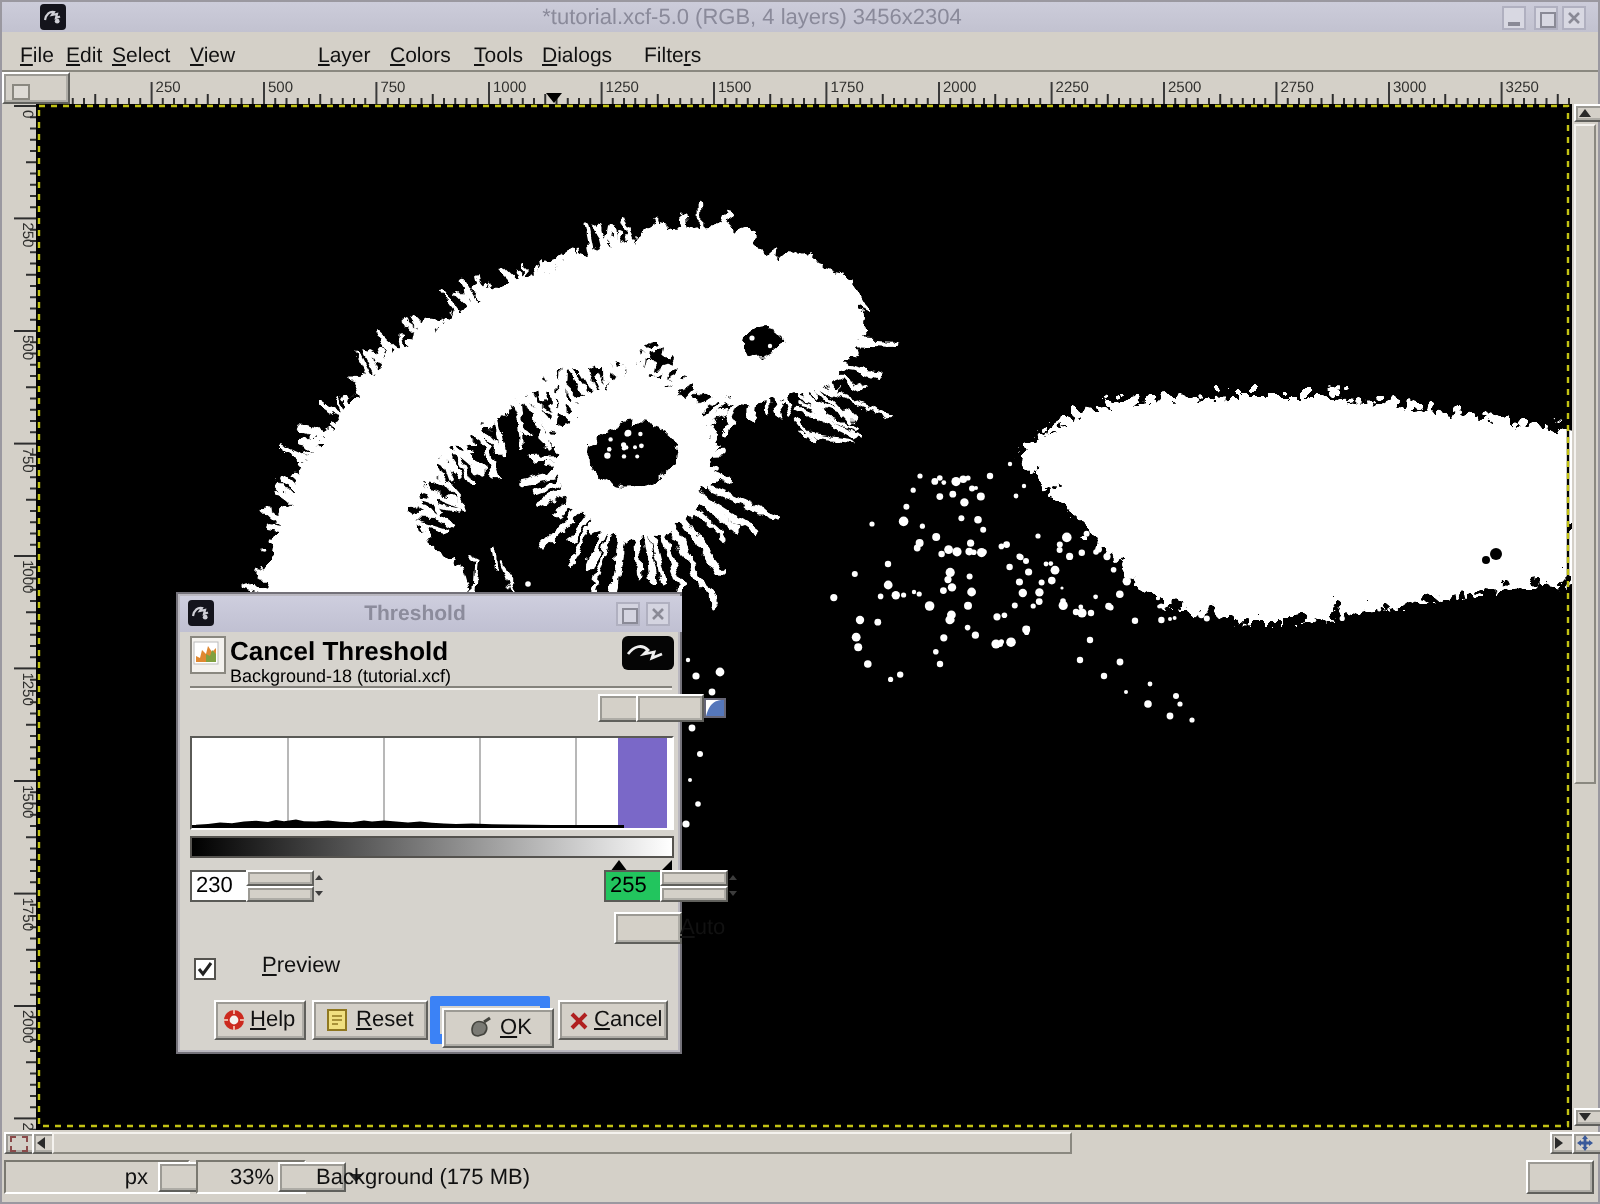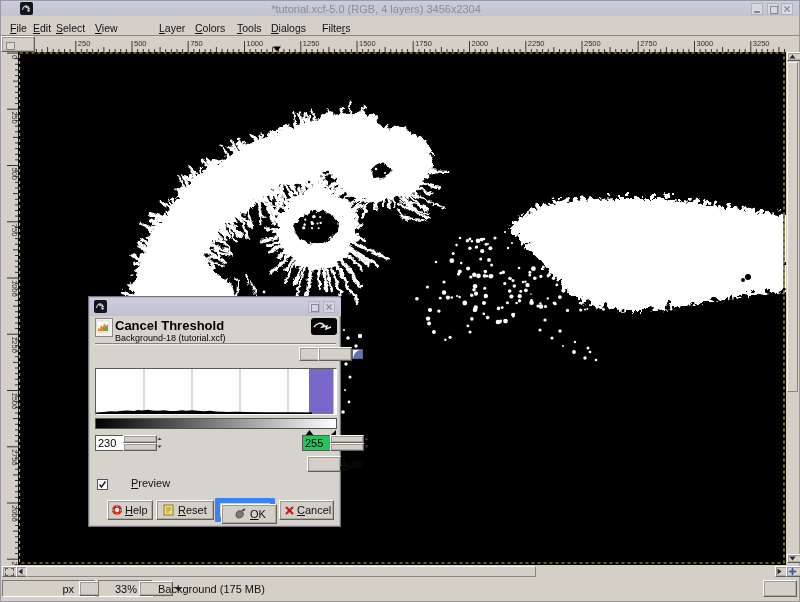--- a/index.html
+++ b/index.html
@@ -867,20 +867,21 @@
 
 <div class="abs" style="left:88px;top:296px;width:253px;height:231px;background:#d6d3cd;border:1px solid #74727a;box-sizing:border-box;box-shadow:0 0 0 1px #bab8c0 inset;">
 
  <div class="abs" style="left:1px;top:1px;width:251px;height:18px;background:linear-gradient(to bottom,#cecede,#c0c0d2);"></div>
  <div class="abs" style="left:5px;top:3px;width:13px;height:13px;background:#14141c;border-radius:2px;">
   <svg width="13" height="13">
         <path d="M2.5,8 C3,5 5,3.5 7,4 L6,5.5 L8.5,5 L8,7 L10,6.2" stroke="#cfcfd6" stroke-width="1.1" fill="none"></path>
         <circle cx="8.6" cy="8.6" r="1.2" fill="#cfcfd6"></circle>
       </svg>
  </div>
+ <div class="abs" style="left:18px;top:4px;width:201px;text-align:center;font-size:10.5px;font-weight:bold;color:#8c8c9c;">Threshold</div>
  <div class="abs" style="left:219px;top:4px;width:12px;height:12px;background:#d4d4e0;border:1px solid #b0b0c0;box-sizing:border-box;">
       <div class="abs" style="left:2px;top:2px;width:6px;height:6px;border:1px solid #8a8a96;"></div>
     </div>
  <div class="abs" style="left:234px;top:4px;width:12px;height:12px;background:#d4d4e0;border:1px solid #b0b0c0;box-sizing:border-box;">
       <svg class="abs" style="left:1px;top:1px;" width="8" height="8">
         <path d="M1.5,1.5 L6.5,6.5 M6.5,1.5 L1.5,6.5" stroke="#8a8a96" stroke-width="1.3"></path>
       </svg>
     </div>
 
  <div class="abs" style="left:6px;top:21px;width:16px;height:17px;background:#f4f2ee;border:1px solid #8a8880;">

